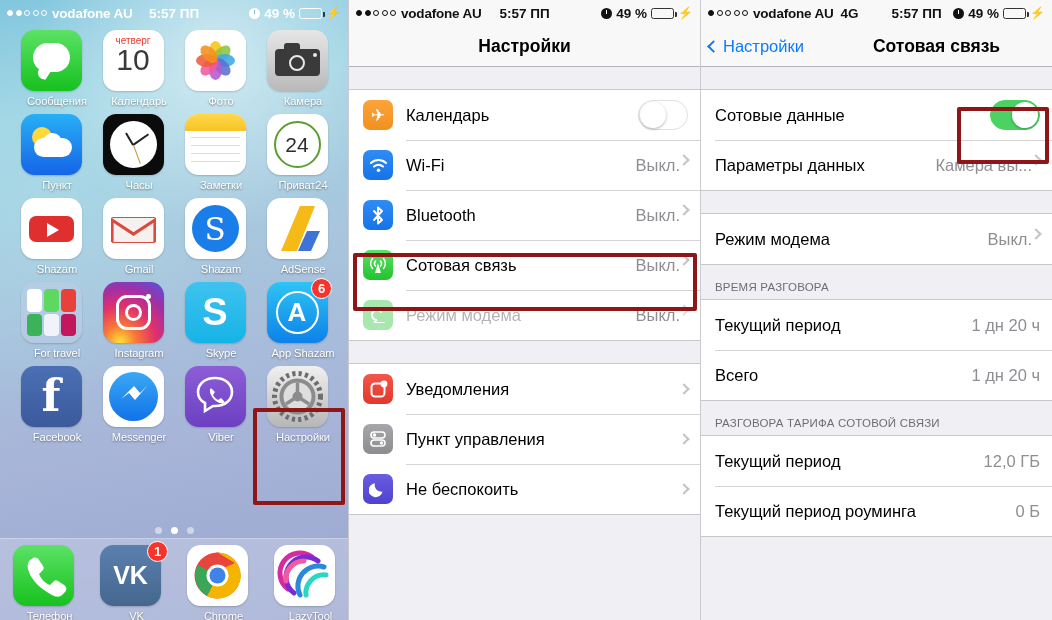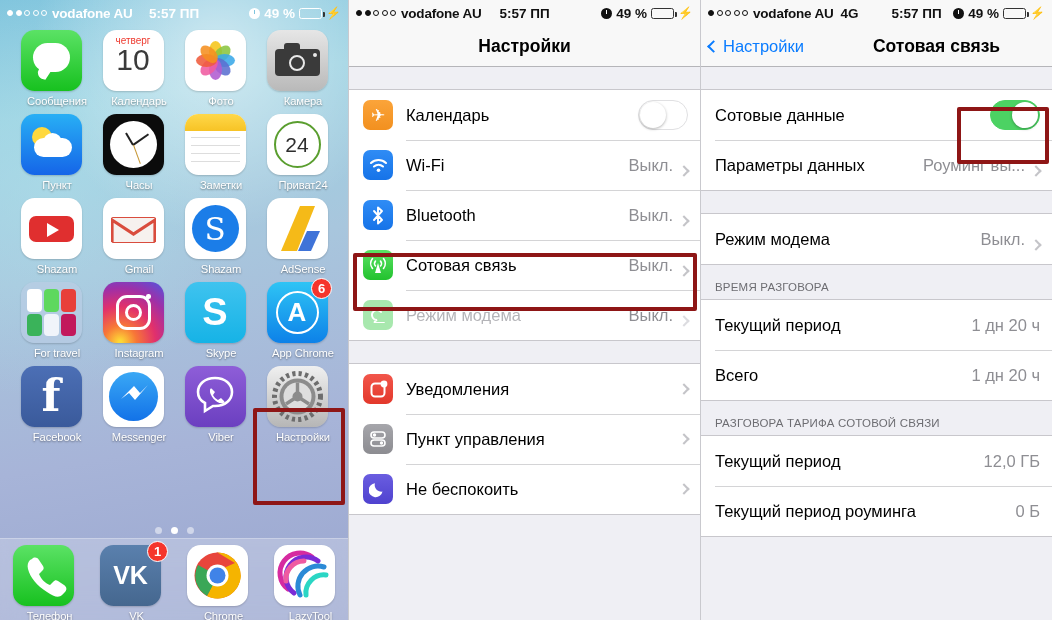--- a/index.html
+++ b/index.html
@@ -181,21 +181,21 @@
   .row { display:flex; align-items:center; height:50px; padding-left:14px; padding-right:12px;
     background:#fff; position:relative; }
   .row + .row::before { content:""; position:absolute; left:14px; right:0; top:0; height:1px;
     background:#d4d4d6; }
   .row.has-icon + .row.has-icon::before { left:57px; }
   .sq-icon { width:30px; height:30px; border-radius:7px; margin-right:13px; flex:0 0 auto;
     position:relative; display:flex; align-items:center; justify-content:center;
     color:#fff; font-size:17px; }
   .row-label { font-size:16.5px; color:#000; }
   .row-label.dim { color:#b4b4b8; }
-  .row-right { margin-left:auto; display:flex; align-items:flex-end; gap:7px; }
+  .row-right { margin-left:auto; display:flex; align-items:flex-start; }
   .row-value { font-size:16.5px; color:#8e8e93; }
   .row-value.trunc { max-width:118px; overflow:hidden; text-overflow:ellipsis; white-space:nowrap;}
   .chev { width:8px; height:8px; border-top:2.2px solid #c4c4c8; border-right:2.2px solid #c4c4c8;
     transform:rotate(45deg); flex:0 0 auto;}
   .chev.dim { border-color:#dcdce0; }
   .toggle { width:50px; height:30px; border-radius:15px; background:#fff;
     border:1.4px solid #e0e0e2; position:relative; flex:0 0 auto;}
   .toggle .knob { position:absolute; top:1px; left:1px; width:26px; height:26px; border-radius:50%;
     background:#fff; box-shadow:0 1px 3px rgba(0,0,0,.3); }
   .toggle.on { background:#4cd263; border-color:#4cd263; }
@@ -368,21 +368,21 @@
           <span class="s">S</span>
         </div>
         <div class="app-label">Skype</div>
       </div>
       <div class="app">
         <div class="badge">6</div>
         <div class="icon ic-appstore">
           <span class="ring"></span>
             <span class="a">A</span>
         </div>
-        <div class="app-label">App Chrome</div>
+        <div class="app-label">App Shazam</div>
       </div>
 
       <div class="app">
         <div class="icon ic-fb">
           <span class="f">f</span>
         </div>
         <div class="app-label">Facebook</div>
       </div>
       <div class="app">
         <div class="icon ic-msgr">
@@ -652,21 +652,21 @@
           <span class="row-label">Сотовые данные</span>
           <span class="row-right">
             <span class="toggle on">
                 <span class="knob"></span>
               </span>
           </span>
         </div>
         <div class="row">
           <span class="row-label">Параметры данных</span>
           <span class="row-right">
-            <span class="row-value trunc">Роуминг вы...</span>
+            <span class="row-value trunc">Камера вы...</span>
             <span class="chev"></span>
           </span>
         </div>
       </div>
 
       <div class="gap"></div>
 
       <div class="group">
         <div class="row">
           <span class="row-label">Режим модема</span>

